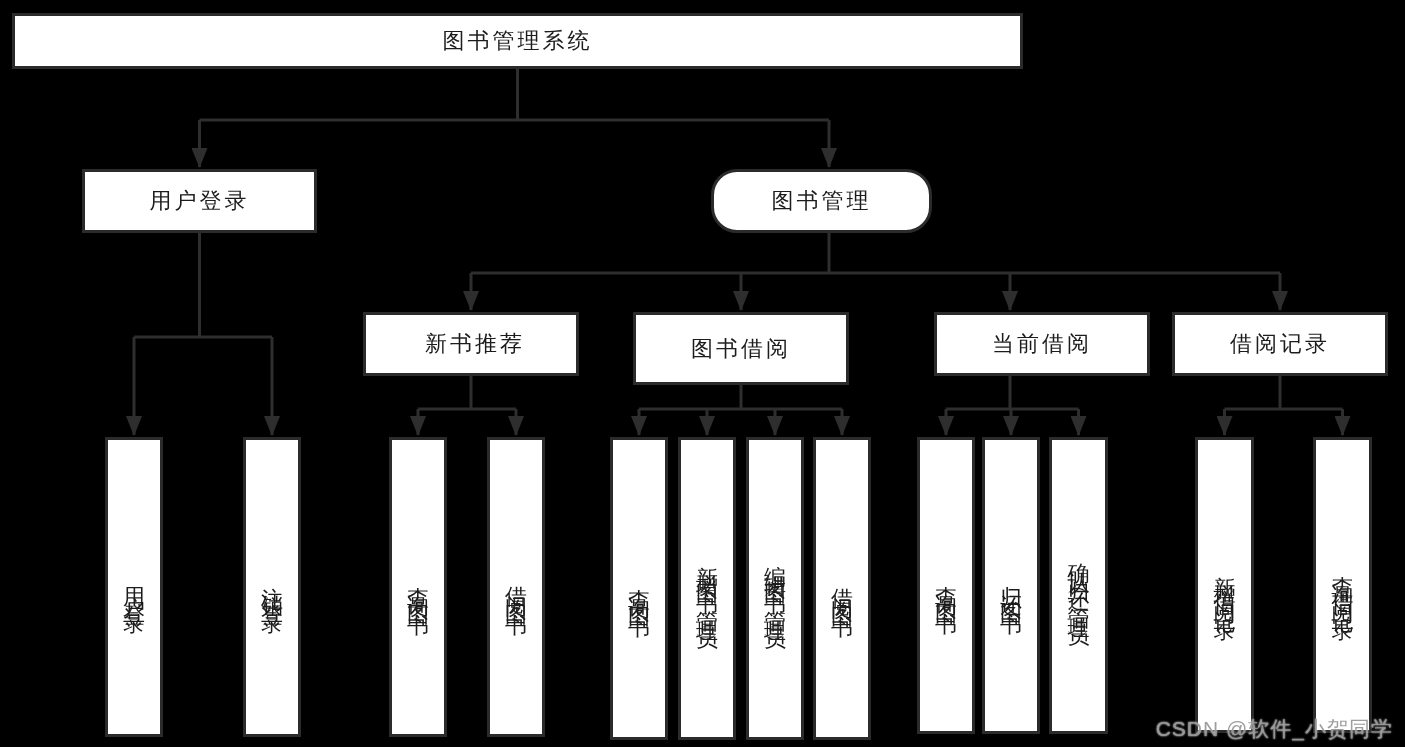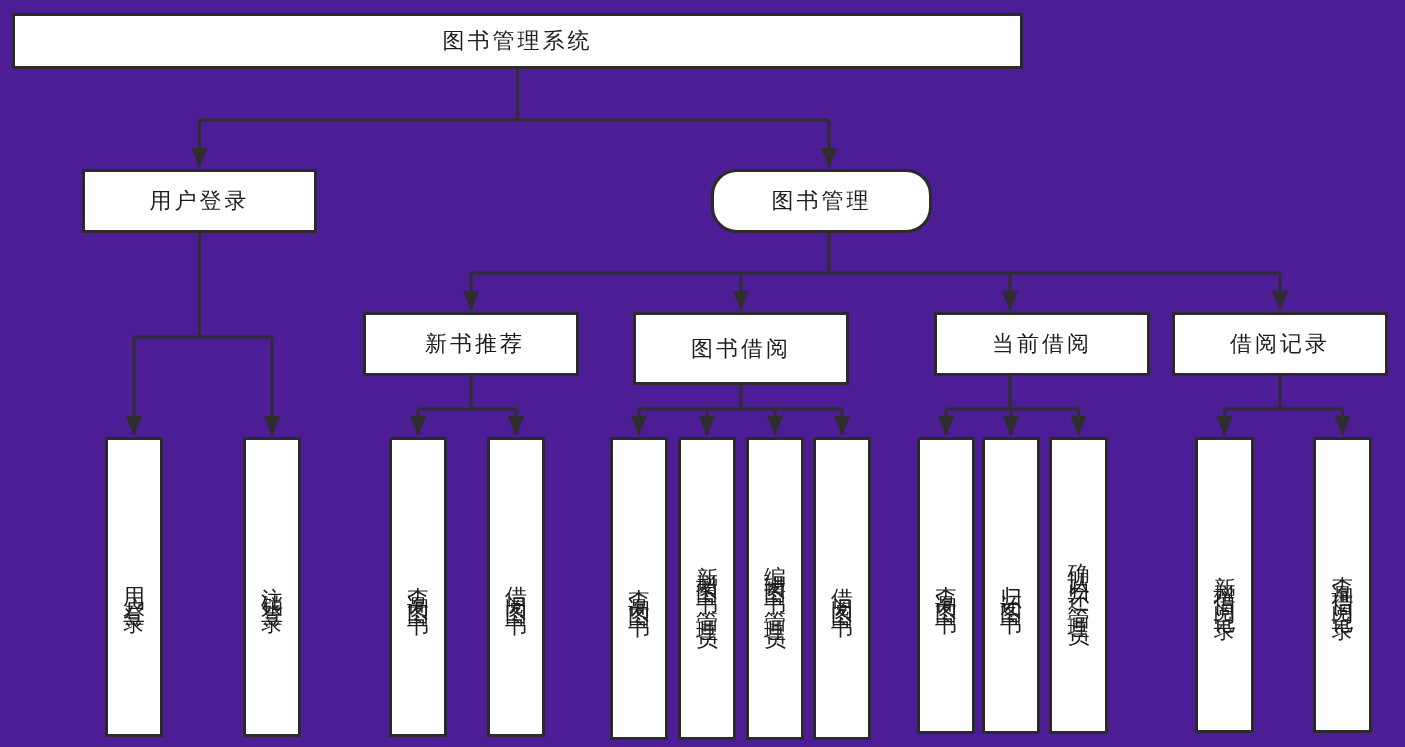--- a/index.html
+++ b/index.html
@@ -1,17 +1,17 @@
 <!DOCTYPE html>
 <html><head>
 <meta charset="utf-8">
 <style>
   html,body{margin:0;padding:0;background:#ffffff;}
   .canvas{
-    position:relative;width:1405px;height:747px;background:#4c1d95;
+    position:relative;width:1405px;height:747px;background:#000000;
     font-family:"Liberation Sans",sans-serif;overflow:hidden;
   }
   #edges{position:absolute;left:0;top:0;width:1405px;height:747px;}
   .edge{stroke:#2e2e2e;stroke-width:3;fill:none;}
   .node{
     position:absolute;box-sizing:border-box;border:3px solid #2b2b2b;background:#ffffff;
     display:flex;align-items:center;justify-content:center;
     color:#1c1c1c;font-size:22px;letter-spacing:3px;line-height:1;z-index:2;
   }
   .node .lbl{white-space:nowrap;}
@@ -125,13 +125,14 @@
       <div class="node vert" style="left: 1049px; top: 437px; width: 59px; height: 297px;">
         <span class="lbl">确认归还（管理员）</span>
       </div>
       <div class="node vert" style="left: 1195px; top: 437px; width: 59px; height: 296px;">
         <span class="lbl">新增借阅记录</span>
       </div>
       <div class="node vert" style="left: 1313px; top: 437px; width: 59px; height: 296px;">
         <span class="lbl">查询借阅记录</span>
       </div>
     </div>
+  <div class="watermark">CSDN @软件_小贺同学</div>
 </div>
 
 </body></html>

